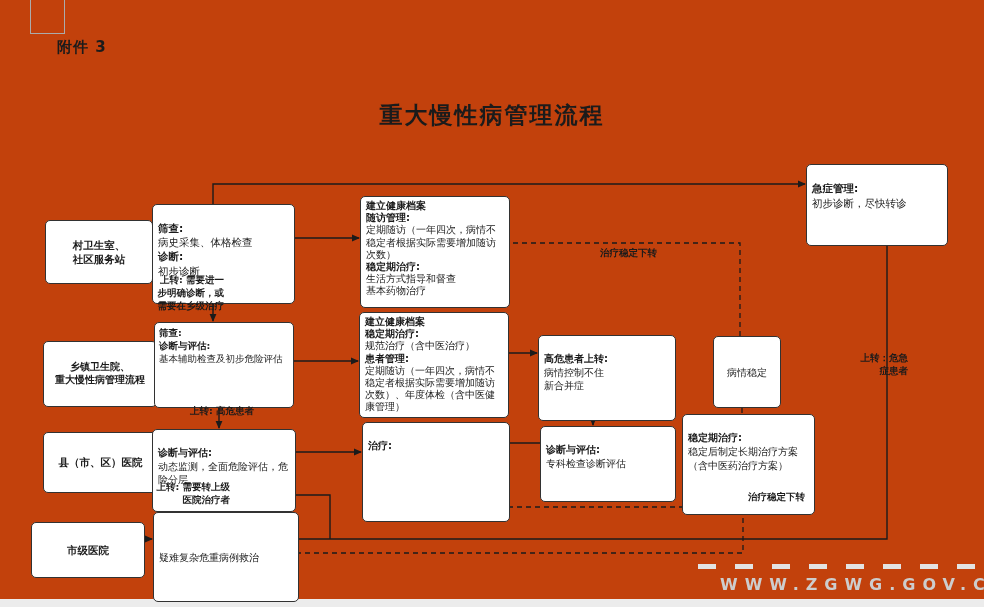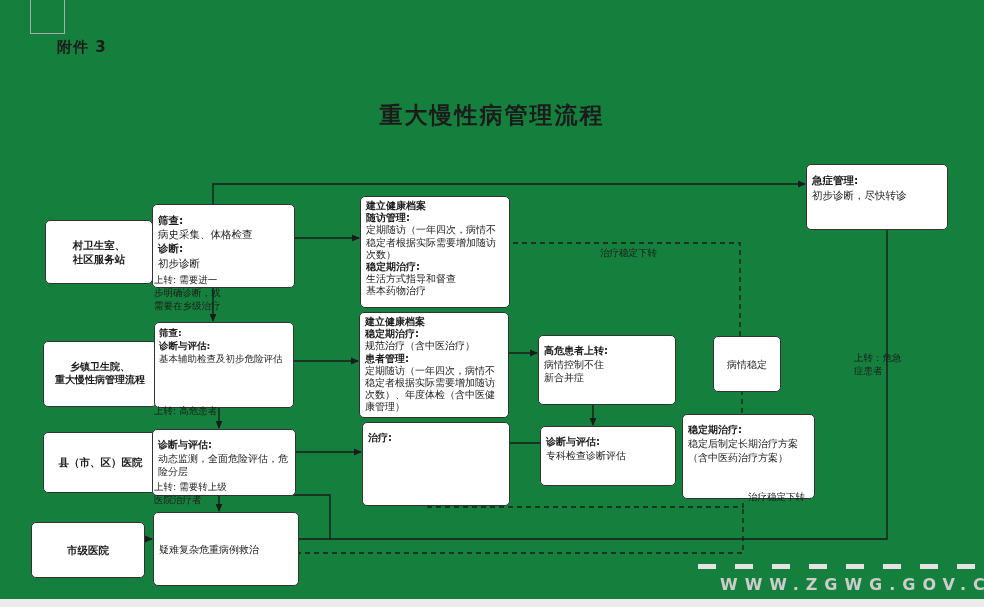--- a/index.html
+++ b/index.html
@@ -1,44 +1,44 @@
 <!DOCTYPE html>
 <html><head>
 <meta charset="utf-8">
 <style>
   html,body{margin:0;padding:0;background:#fff;}
-  #canvas{position:relative;width:984px;height:607px;background:#15803d;overflow:hidden;
+  #canvas{position:relative;width:984px;height:607px;background:#c2410c;overflow:hidden;
           font-family:"DejaVu Sans","Liberation Sans",sans-serif;color:#1b1b1b;}
   .attach{position:absolute;left:57px;top:38px;font-size:15px;font-weight:bold;letter-spacing:1px;}
   .title{position:absolute;left:0;top:100px;width:984px;text-align:center;
          font-size:23px;font-weight:bold;letter-spacing:2px;}
   .corner{position:absolute;left:30px;top:-4px;width:33px;height:36px;border:1px solid #ababab;}
   svg.wires{position:absolute;left:0;top:0;width:984px;height:607px;pointer-events:none;z-index:1;}
   .fbox{position:absolute;z-index:2;background:#fff;border:1.6px solid #323232;border-radius:5px;
-        padding:8px 5px;font-size:10px;line-height:1.3;}
+        padding:16px 5px;font-size:10px;line-height:1.3;}
   .fbox .b{font-weight:bold;}
   .inst{display:flex;flex-direction:column;align-items:center;justify-content:center;
         text-align:center;font-weight:bold;font-size:10.5px;line-height:1.35;padding:10px;}
   #b-a1{left:45px;top:220px;width:86px;height:42px;}
   #b-b1{left:152px;top:204px;width:131px;height:66px;font-size:10.5px;line-height:1.35;}
   #b-c1{left:360px;top:196px;width:138px;height:104px;line-height:1.22;padding:3px 5px;}
   #b-em{left:806px;top:164px;width:130px;height:48px;font-size:10.5px;line-height:1.4;}
   #b-a2{left:43px;top:341px;width:92px;height:44px;font-size:10px;font-family:Liberation Mono, monospace;}
   #b-b2{left:154px;top:322px;width:130px;height:78px;font-size:9.5px;line-height:1.38;padding:3px 4px;}
   #b-c2{left:359px;top:312px;width:138px;height:98px;line-height:1.22;padding:3px 5px;}
   #b-d2{left:538px;top:335px;width:126px;height:52px;line-height:1.35;}
   #b-e2{left:713px;top:336px;width:56px;height:38px;display:flex;align-items:center;justify-content:center;text-align:center;font-size:10px;}
   #b-a3{left:43px;top:432px;width:93px;height:39px;}
   #b-b3{left:152px;top:429px;width:132px;height:49px;line-height:1.35;}
   #b-c3{left:362px;top:422px;width:136px;height:66px;line-height:1.4;}
   #b-d3{left:540px;top:426px;width:124px;height:42px;line-height:1.4;}
   #b-e3{left:682px;top:414px;width:121px;height:67px;line-height:1.38;}
   #b-a4{left:31px;top:522px;width:92px;height:34px;text-align:center;}
   #b-b4{left:153px;top:512px;width:134px;height:56px;display:flex;align-items:center;}
-  .elabel{position:absolute;z-index:2;font-size:9.5px;font-weight:normal;line-height:1.35;color:#1b1b1b;}
+  .elabel{position:absolute;z-index:2;font-size:9.5px;font-weight:bold;line-height:1.35;color:#1b1b1b;text-align:right;}
   #l-up1{left:154px;top:274px;width:70px;}
   #l-up2{left:154px;top:405px;width:100px;}
   #l-up3{left:154px;top:481px;width:76px;}
   #l-dn1{left:600px;top:247px;}
   #l-dn2{left:748px;top:491px;}
   #l-up4{left:854px;top:352px;width:54px;}
   .wmdash{position:absolute;left:698px;top:564px;width:278px;height:5px;z-index:0;
           background:repeating-linear-gradient(90deg,#e3e3e3 0 18px,transparent 18px 37px);}
   .wmtext{position:absolute;left:720px;top:575px;z-index:0;font-size:16px;font-weight:bold;
           letter-spacing:7px;color:#cdcdcd;}

